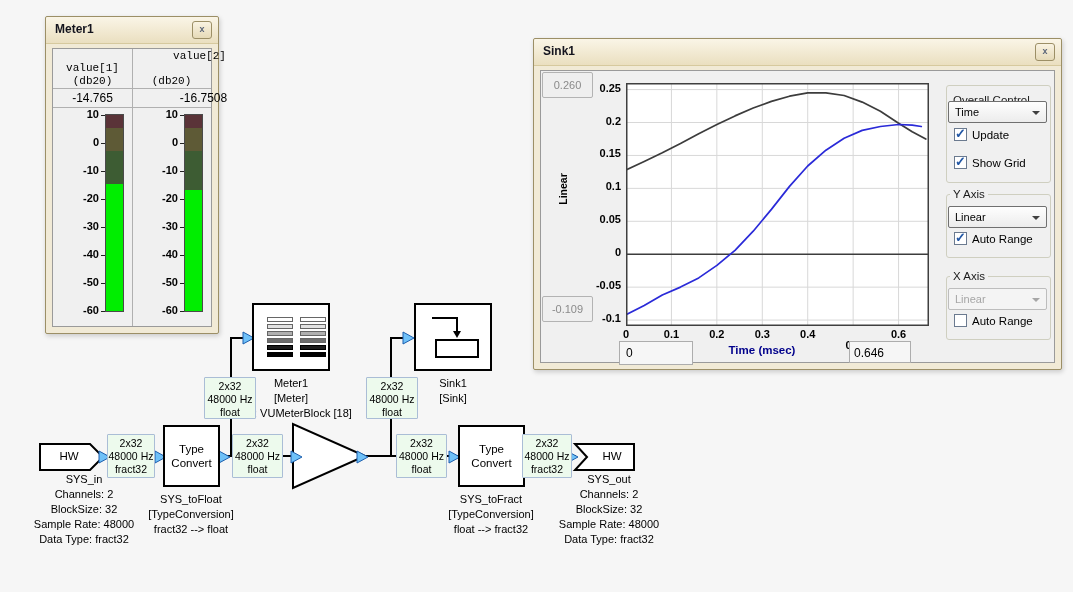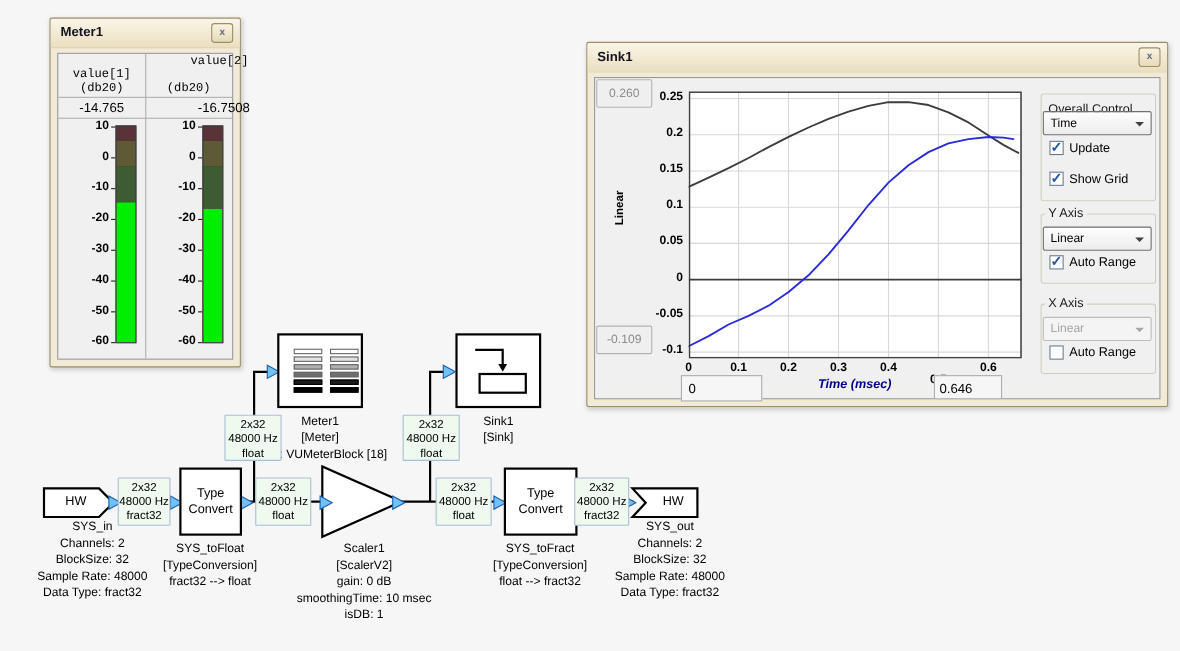--- a/index.html
+++ b/index.html
@@ -152,25 +152,20 @@
 fract32</div>
 
   <div class="caption" style="left:14px;top:472px;width:140px;">SYS_in
 Channels: 2
 BlockSize: 32
 Sample Rate: 48000
 Data Type: fract32</div>
   <div class="caption" style="left:121px;top:492px;width:140px;">SYS_toFloat
 [TypeConversion]
 fract32 --&gt; float</div>
-  <div class="caption" style="left:246px;top:492px;width:170px;">Scaler1
-[ScalerV2]
-gain: 0 dB
-smoothingTime: 10 msec
-isDB: 1</div>
   <div class="caption" style="left:421px;top:492px;width:140px;">SYS_toFract
 [TypeConversion]
 float --&gt; fract32</div>
   <div class="caption" style="left:534px;top:472px;width:150px;">SYS_out
 Channels: 2
 BlockSize: 32
 Sample Rate: 48000
 Data Type: fract32</div>
   <div class="caption" style="left:221px;top:376px;width:140px;">Meter1
 [Meter]
@@ -290,21 +285,21 @@
           <div class="xtick" style="left: 65px; top: 257px;">0</div>
           <div class="xtick" style="left: 110.427px; top: 257px;">0.1</div>
           <div class="xtick" style="left: 155.855px; top: 257px;">0.2</div>
           <div class="xtick" style="left: 201.282px; top: 257px;">0.3</div>
           <div class="xtick" style="left: 246.709px; top: 257px;">0.4</div>
           <div class="xtick" style="left: 292.136px; top: 268px;">0.5</div>
           <div class="xtick" style="left: 337.564px; top: 257px;">0.6</div>
         </div>
 
       <div class="rangebox" style="left:78px;top:270px;width:66px;padding-left:6px;">0</div>
-      <div class="xlabel" style="left:136px;top:273px;width:200px;font-style:italic;">Time (msec)</div>
+      <div class="xlabel" style="left:121px;top:273px;width:200px;">Time (msec)</div>
       <div class="rangebox" style="left:308px;top:270px;width:62px;text-align:center;padding-right:22px;box-sizing:border-box;">0.646</div>
 
       <div class="groupbox" style="left:405px;top:14px;width:103px;height:96px;"></div>
       <div class="grouplabel" style="left:409px;top:8px;margin-top:15px;">Overall Control</div>
       <div class="combo" style="left:407px;top:30px;width:99px;">
         <span>Time</span>
         <span class="arrow"></span>
       </div>
       <div class="cb on" style="left:413px;top:57px;">
         <span class="box"></span>

